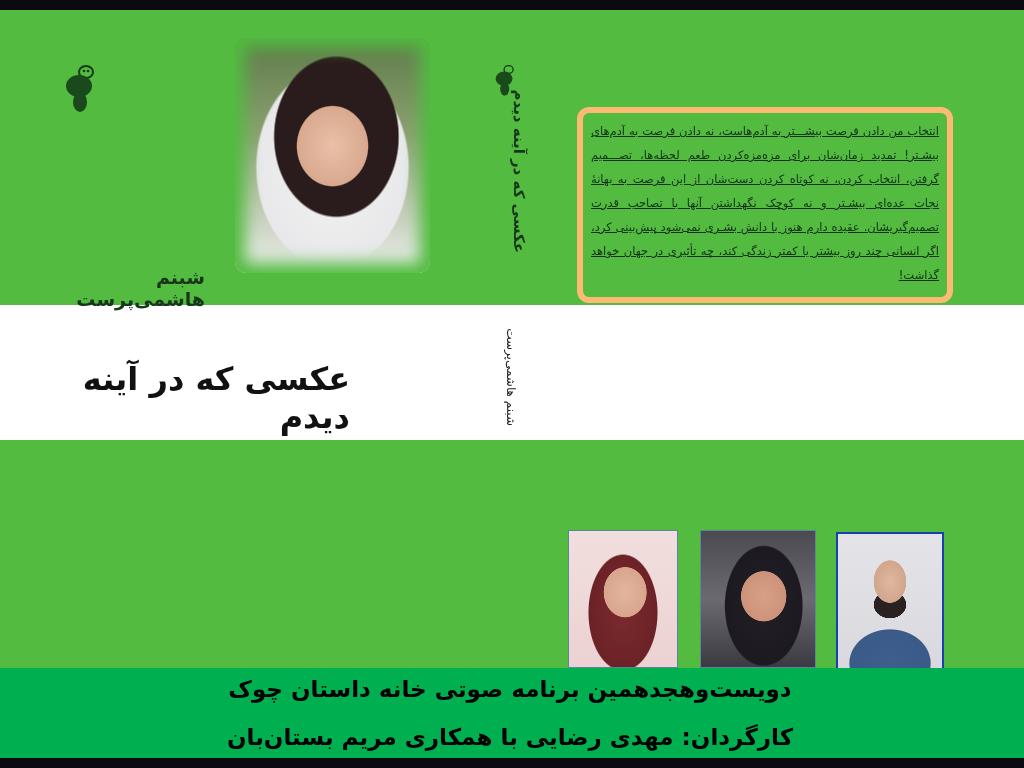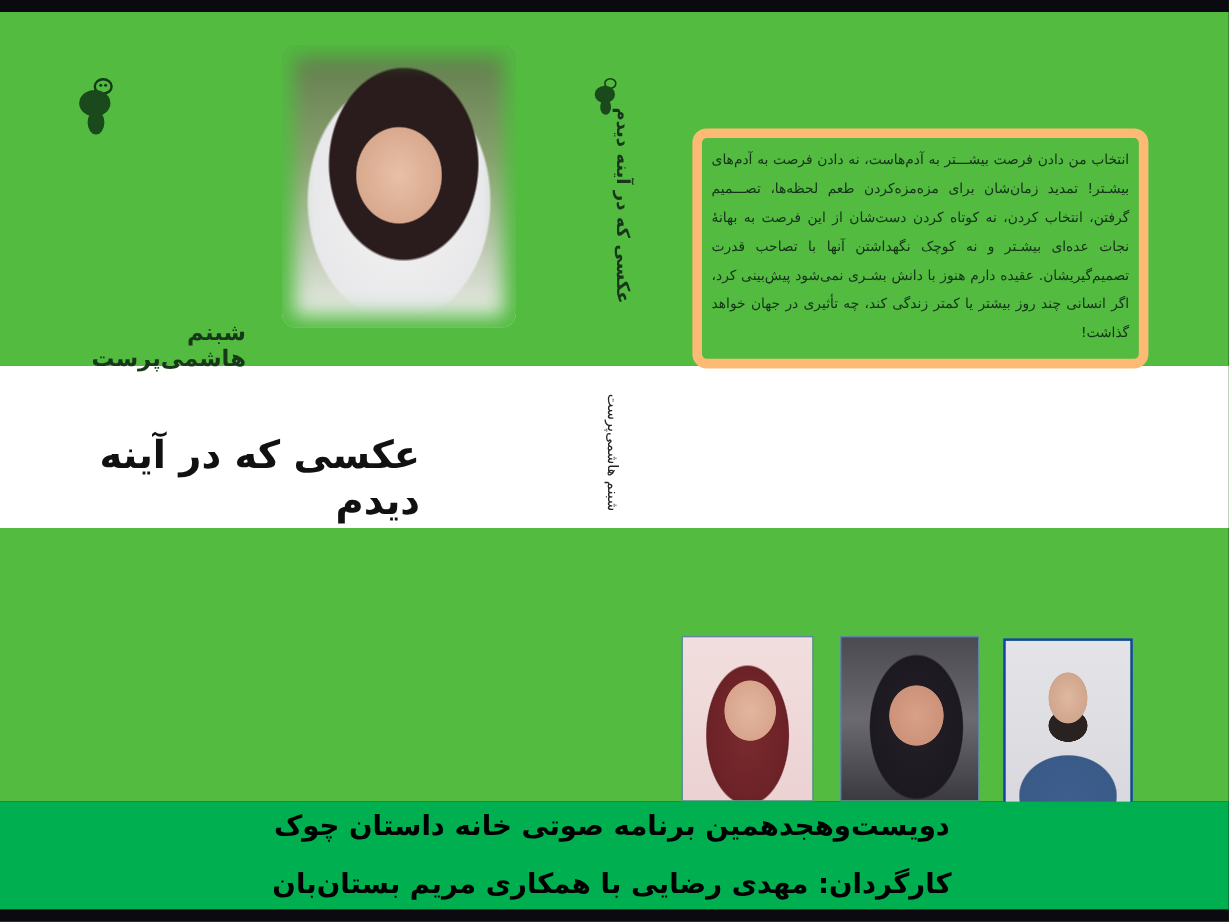--- a/index.html
+++ b/index.html
@@ -44,23 +44,24 @@
   }
   .spine-author {
     position: absolute; left: 460px; top: 368px; width: 96px; height: 20px;
     transform: rotate(90deg); transform-origin: center;
     direction: rtl; text-align: center; font-size: 12px; color: #222;
     white-space: nowrap;
   }
 
   .blurb {
     position: absolute; left: 577px; top: 107px; width: 348px; height: 172px;
-    border: 8px solid #fdba74; border-radius: 12px; padding: 6px 8px;
+    border: 6px solid #fdba74; border-radius: 12px; padding: 6px 8px;
     direction: rtl; text-align: justify; font-size: 11.5px; line-height: 24px; color: #16301a;
     box-sizing: content-box;
+    text-decoration: underline;
   }
 
   .photo { position: absolute; overflow: hidden; }
   .photo-1 {
     left: 568px; top: 530px; width: 108px; height: 136px; border: 1px solid #5c86a0;
     background:
       radial-gradient(ellipse 28% 26% at 52% 45%, #e3b6a0 0%, #d8a58c 70%, rgba(0,0,0,0) 72%),
       radial-gradient(ellipse 45% 60% at 50% 60%, #7a2a2e 0%, #6b2227 70%, rgba(0,0,0,0) 72%),
       linear-gradient(180deg, #f2dede 0%, #ecd2d2 100%);
   }

